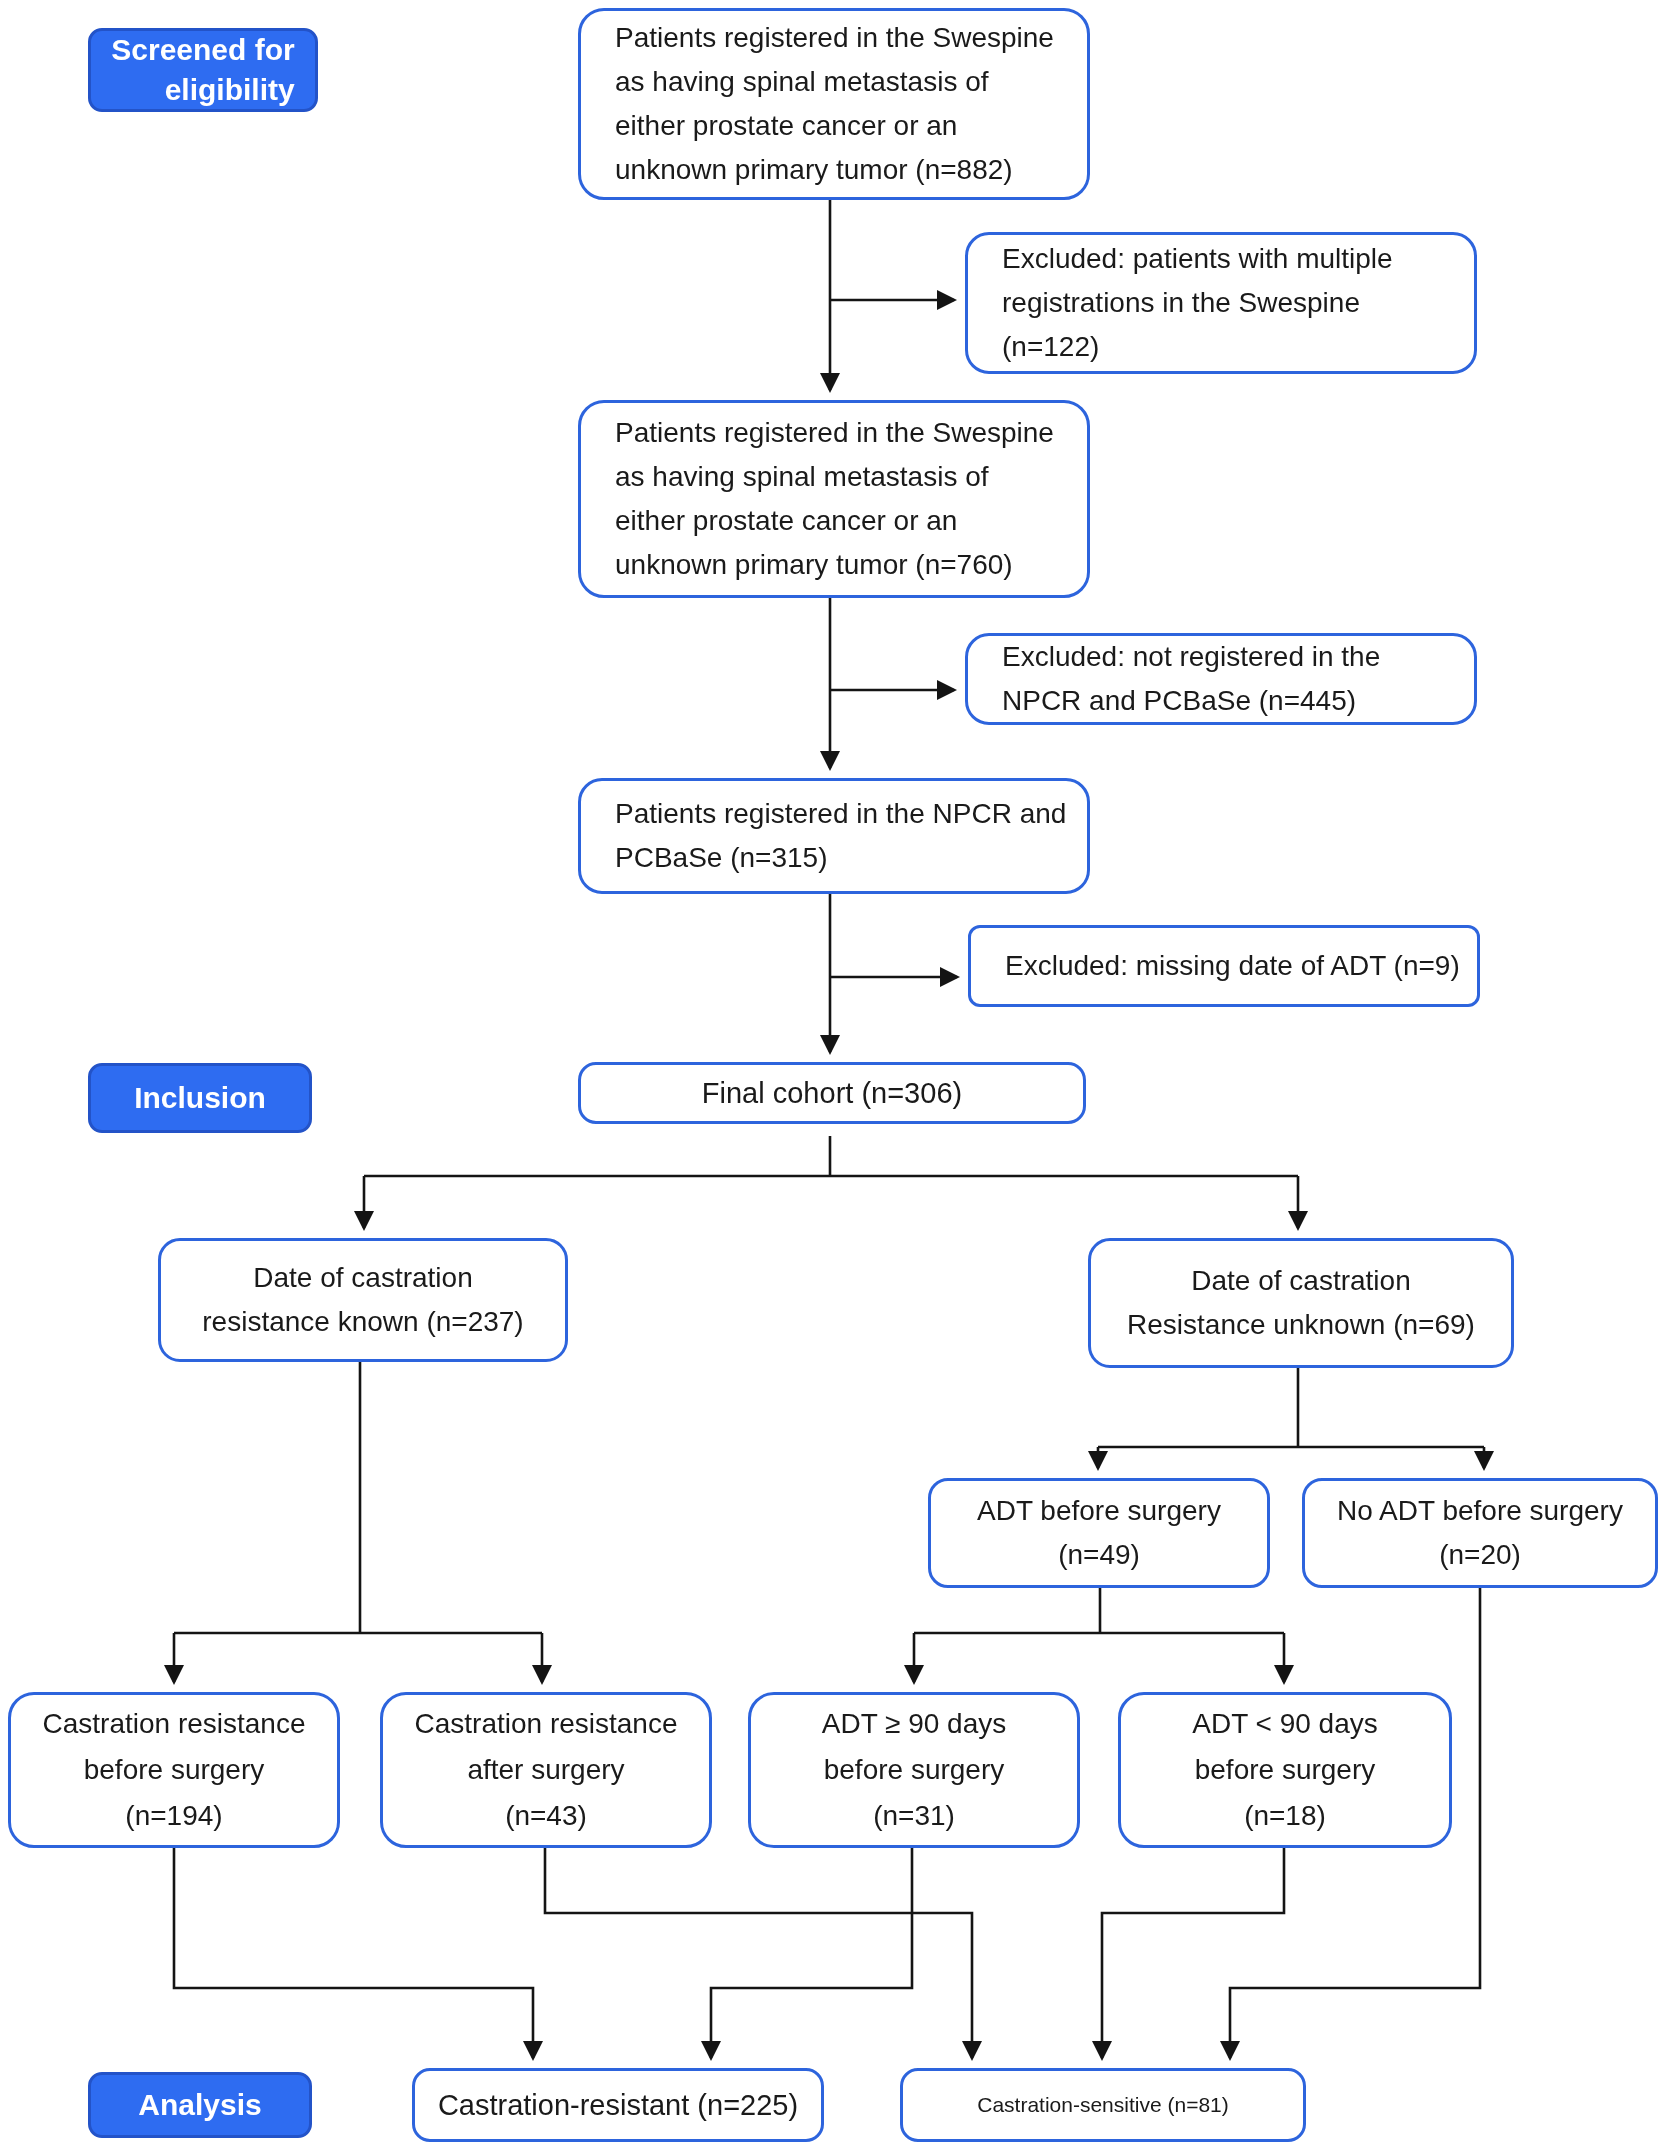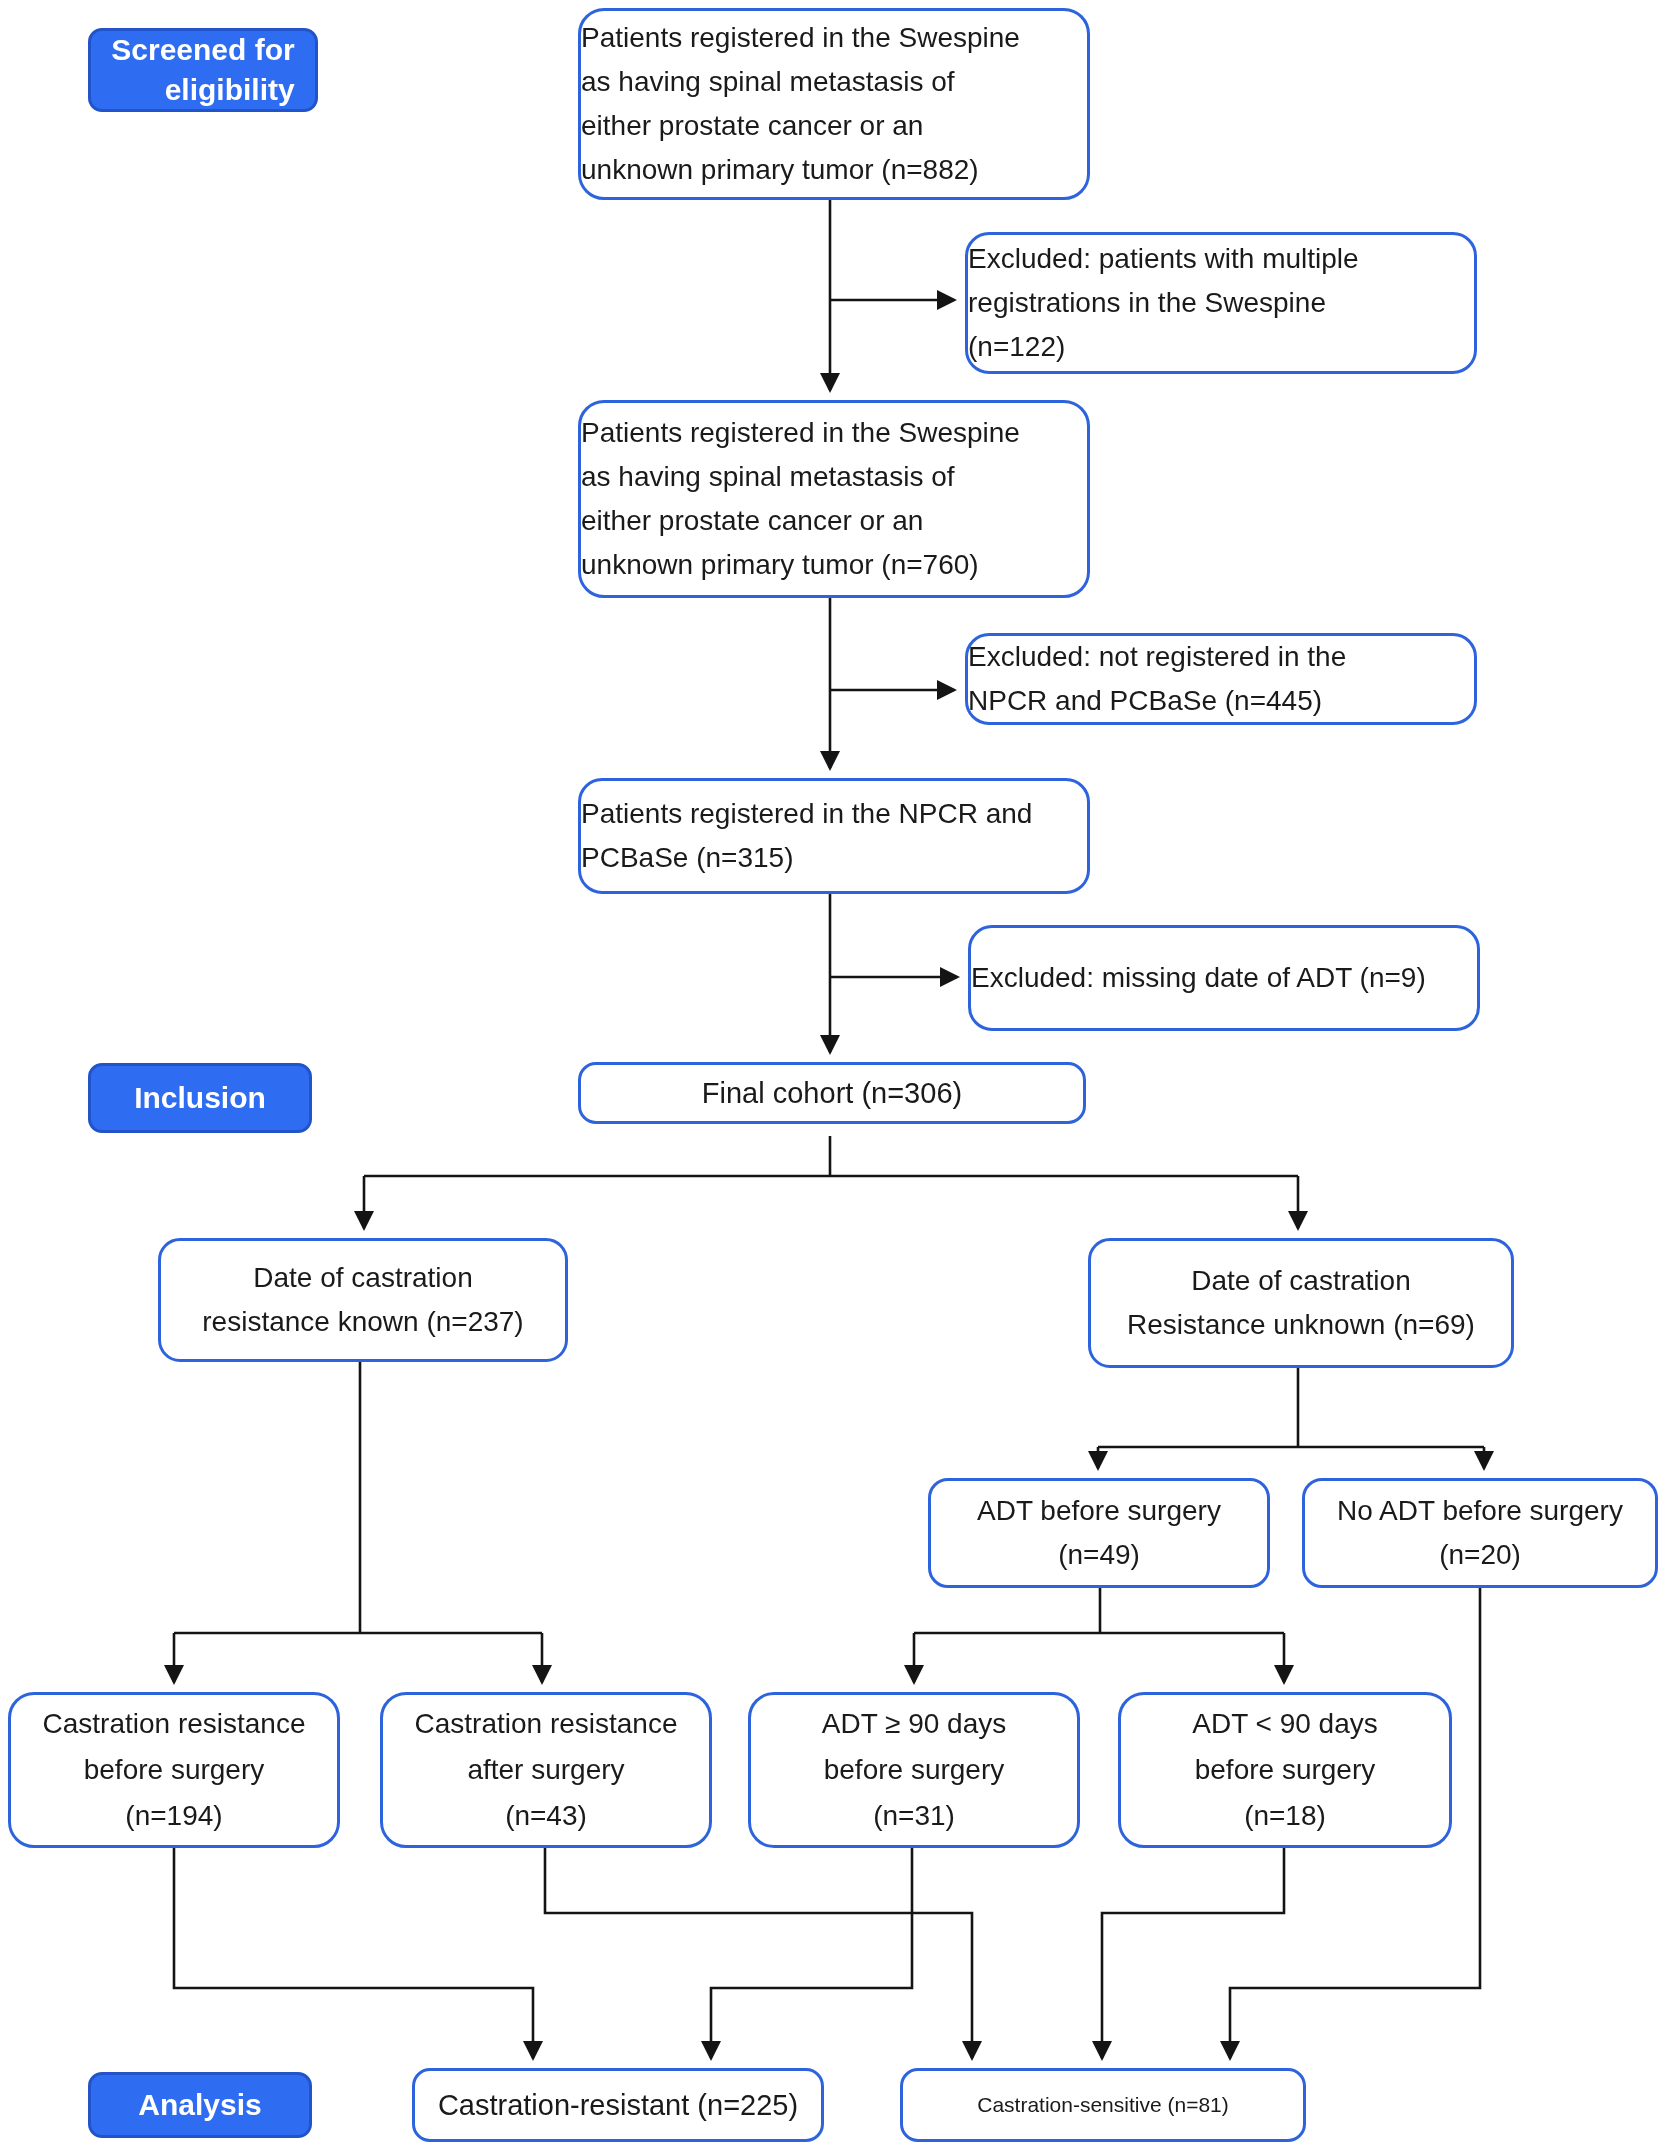--- a/index.html
+++ b/index.html
@@ -24,21 +24,21 @@
   .node{
     position:absolute;
     box-sizing:border-box;
     background:var(--box-fill);
     border:3.5px solid var(--box-border);
     display:flex;align-items:center;justify-content:center;
     white-space:pre;
     font-size:28px;line-height:44px;
     text-align:center;
   }
-  .node.left{justify-content:flex-start;text-align:left;}
+  .node.left{justify-content:flex-start;text-align:left;padding-left:34px;}
   .stage{
     position:absolute;
     box-sizing:border-box;
     background:var(--label-fill);
     border:3px solid var(--label-border);
     border-radius:14px;
     color:var(--label-text);
     font-weight:bold;
     display:flex;align-items:center;justify-content:center;
     white-space:pre;
@@ -112,21 +112,21 @@
 as having spinal metastasis of
 either prostate cancer or an
 unknown primary tumor (n=760)</div>
 
   <div class="node left" style="left:965px;top:633px;width:512px;height:92px;border-radius:24px;">Excluded: not registered in the
 NPCR and PCBaSe (n=445)</div>
 
   <div class="node left" style="left:578px;top:778px;width:512px;height:116px;border-radius:24px;">Patients registered in the NPCR and
 PCBaSe (n=315)</div>
 
-  <div class="node left" style="left:968px;top:925px;width:512px;height:106px;border-radius:24px;">Excluded: missing date of ADT (n=9)</div>
+  <div class="node left" style="left:968px;top:925px;width:512px;height:82px;border-radius:12px;">Excluded: missing date of ADT (n=9)</div>
 
   <div class="node" style="left:578px;top:1062px;width:508px;height:62px;border-radius:18px;font-size:29px;">Final cohort (n=306)</div>
 
   <div class="node" style="left:158px;top:1238px;width:410px;height:124px;border-radius:22px;">Date of castration
 resistance known (n=237)</div>
 
   <div class="node" style="left:1088px;top:1238px;width:426px;height:130px;border-radius:22px;">Date of castration
 Resistance unknown (n=69)</div>
 
   <div class="node" style="left:928px;top:1478px;width:342px;height:110px;border-radius:20px;">ADT before surgery

